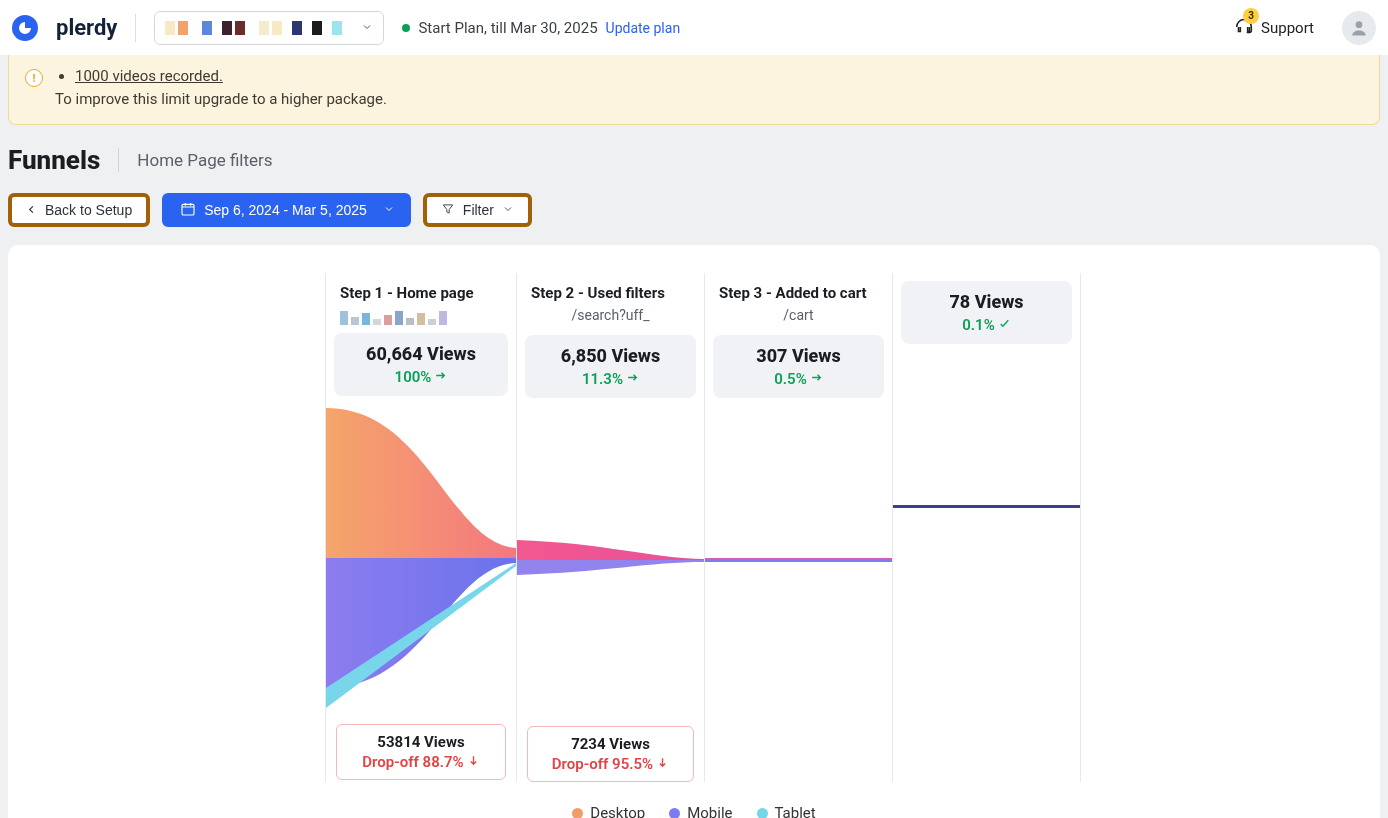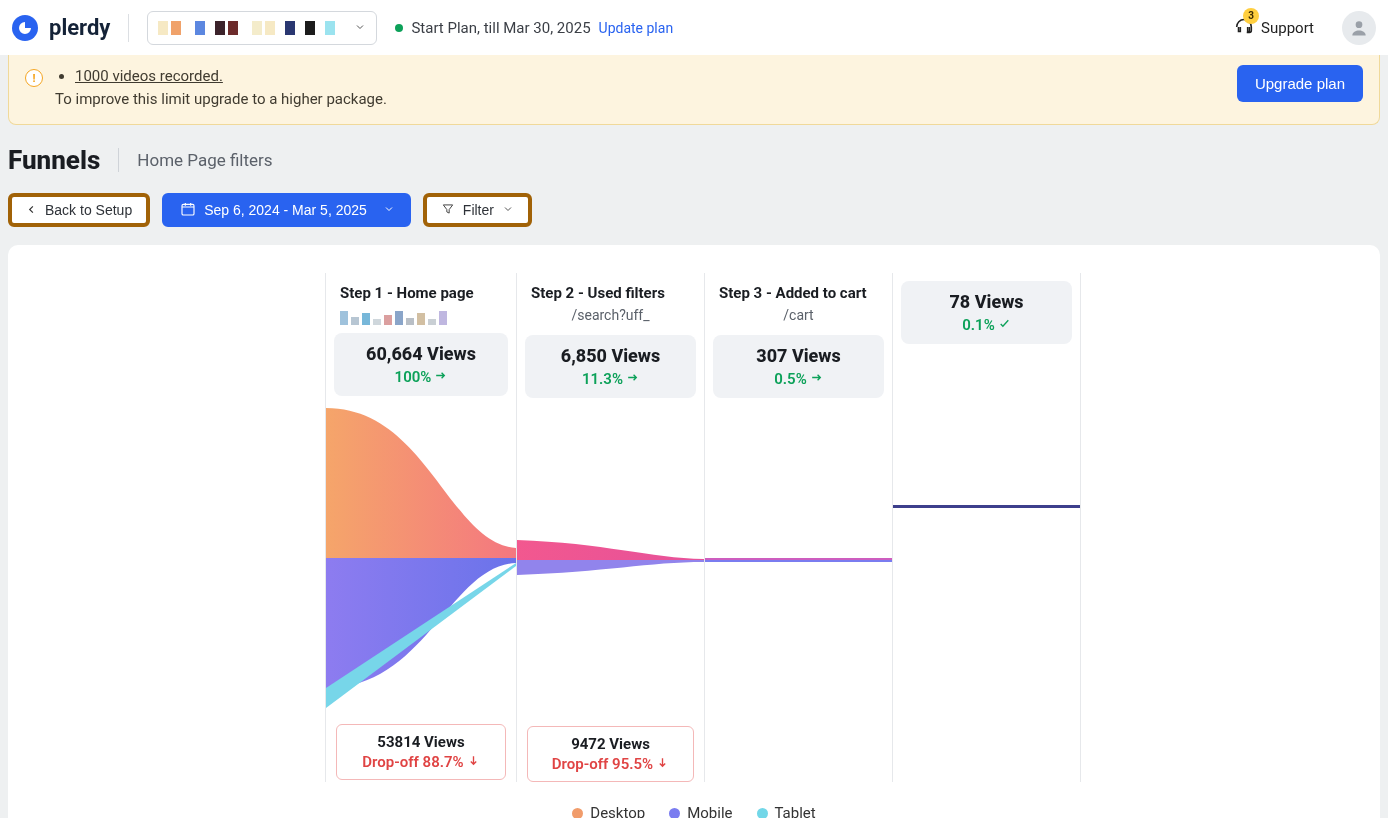--- a/index.html
+++ b/index.html
@@ -1,18 +1,18 @@
 <!DOCTYPE html>
 <html><head>
 <meta charset="utf-8">
 <style>
   * { box-sizing: border-box; margin: 0; padding: 0; }
   body { font-family: -apple-system, BlinkMacSystemFont, "Segoe UI", Roboto, Arial, sans-serif; background: #eef0f1; color: #222; font-size: 14px; width: 1388px; }
   .topbar { background: #fff; display: flex; align-items: center; height: 55px; padding: 0 12px; gap: 18px; }
-  .logo { display: flex; align-items: center; gap: 11px; font-weight: 700; font-size: 22px; color: #142237; }
+  .logo { display: flex; align-items: center; gap: 18px; font-weight: 700; font-size: 22px; color: #142237; }
   .logo-icon { width: 26px; height: 26px; border-radius: 50%; background: #2963f0; display: flex; align-items: center; justify-content: center; color: #fff; font-weight: 900; }
   .sep { width: 1px; height: 28px; background: #dcdfe3; }
   .site-select { display: flex; align-items: center; border: 1px solid #d4d8dd; border-radius: 6px; height: 34px; padding: 0 10px; width: 230px; justify-content: space-between; cursor: pointer; }
   .color-swatches { display: flex; gap: 3px; align-items: center; }
   .sw { width: 10px; height: 14px; display: inline-block; }
   .plan-area { display: flex; align-items: center; gap: 8px; }
   .dot { width: 8px; height: 8px; border-radius: 50%; background: #0ca159; }
   .plan-text { color: #3b3f46; font-size: 15px; }
   .plan-link { color: #2963f0; font-size: 14px; cursor: pointer; }
   .spacer { flex: 1; }
@@ -122,23 +122,20 @@
 </div>
 
 <div class="banner">
   <div class="banner-icon">!</div>
   <div class="banner-content">
     <ul>
         <li>1000 videos recorded.</li>
       </ul>
     <div>To improve this limit upgrade to a higher package.</div>
   </div>
-  <div class="banner-right">
-    <button class="btn-upgrade">Upgrade plan</button>
-  </div>
 </div>
 
 <div class="heading">
   <h1>Funnels</h1>
   <div class="hsep"></div>
   <div class="subtitle">Home Page filters</div>
 </div>
 
 <div class="toolbar">
   <button class="btn">
@@ -244,21 +241,21 @@
             <linearGradient id="gd2" x1="0" x2="1">
                 <stop offset="0" stop-color="#f2588f"></stop>
                 <stop offset="1" stop-color="#e6519a"></stop>
               </linearGradient>
           </defs>
           <path d="M0 130 C80 133 120 148 170 149 L170 150 L0 150 Z" fill="url(#gd2)"></path>
           <path d="M0 150 L170 150 L170 152 C120 152 80 162 0 165 Z" fill="#9184ec"></path>
         </svg>
       </div>
       <div class="drop-box">
-        <div class="drop-views">9472 Views</div>
+        <div class="drop-views">7234 Views</div>
         <div class="drop-pct">
           <span>Drop-off 95.5%</span>
           <span><svg width="13" height="13" viewBox="0 0 24 24">
                 <path d="M12 4v14m-5-4l5 5 5-5" stroke="#e04444" stroke-width="2.5" fill="none"></path>
               </svg></span>
         </div>
       </div>
     </div>
 
     <div class="col">

